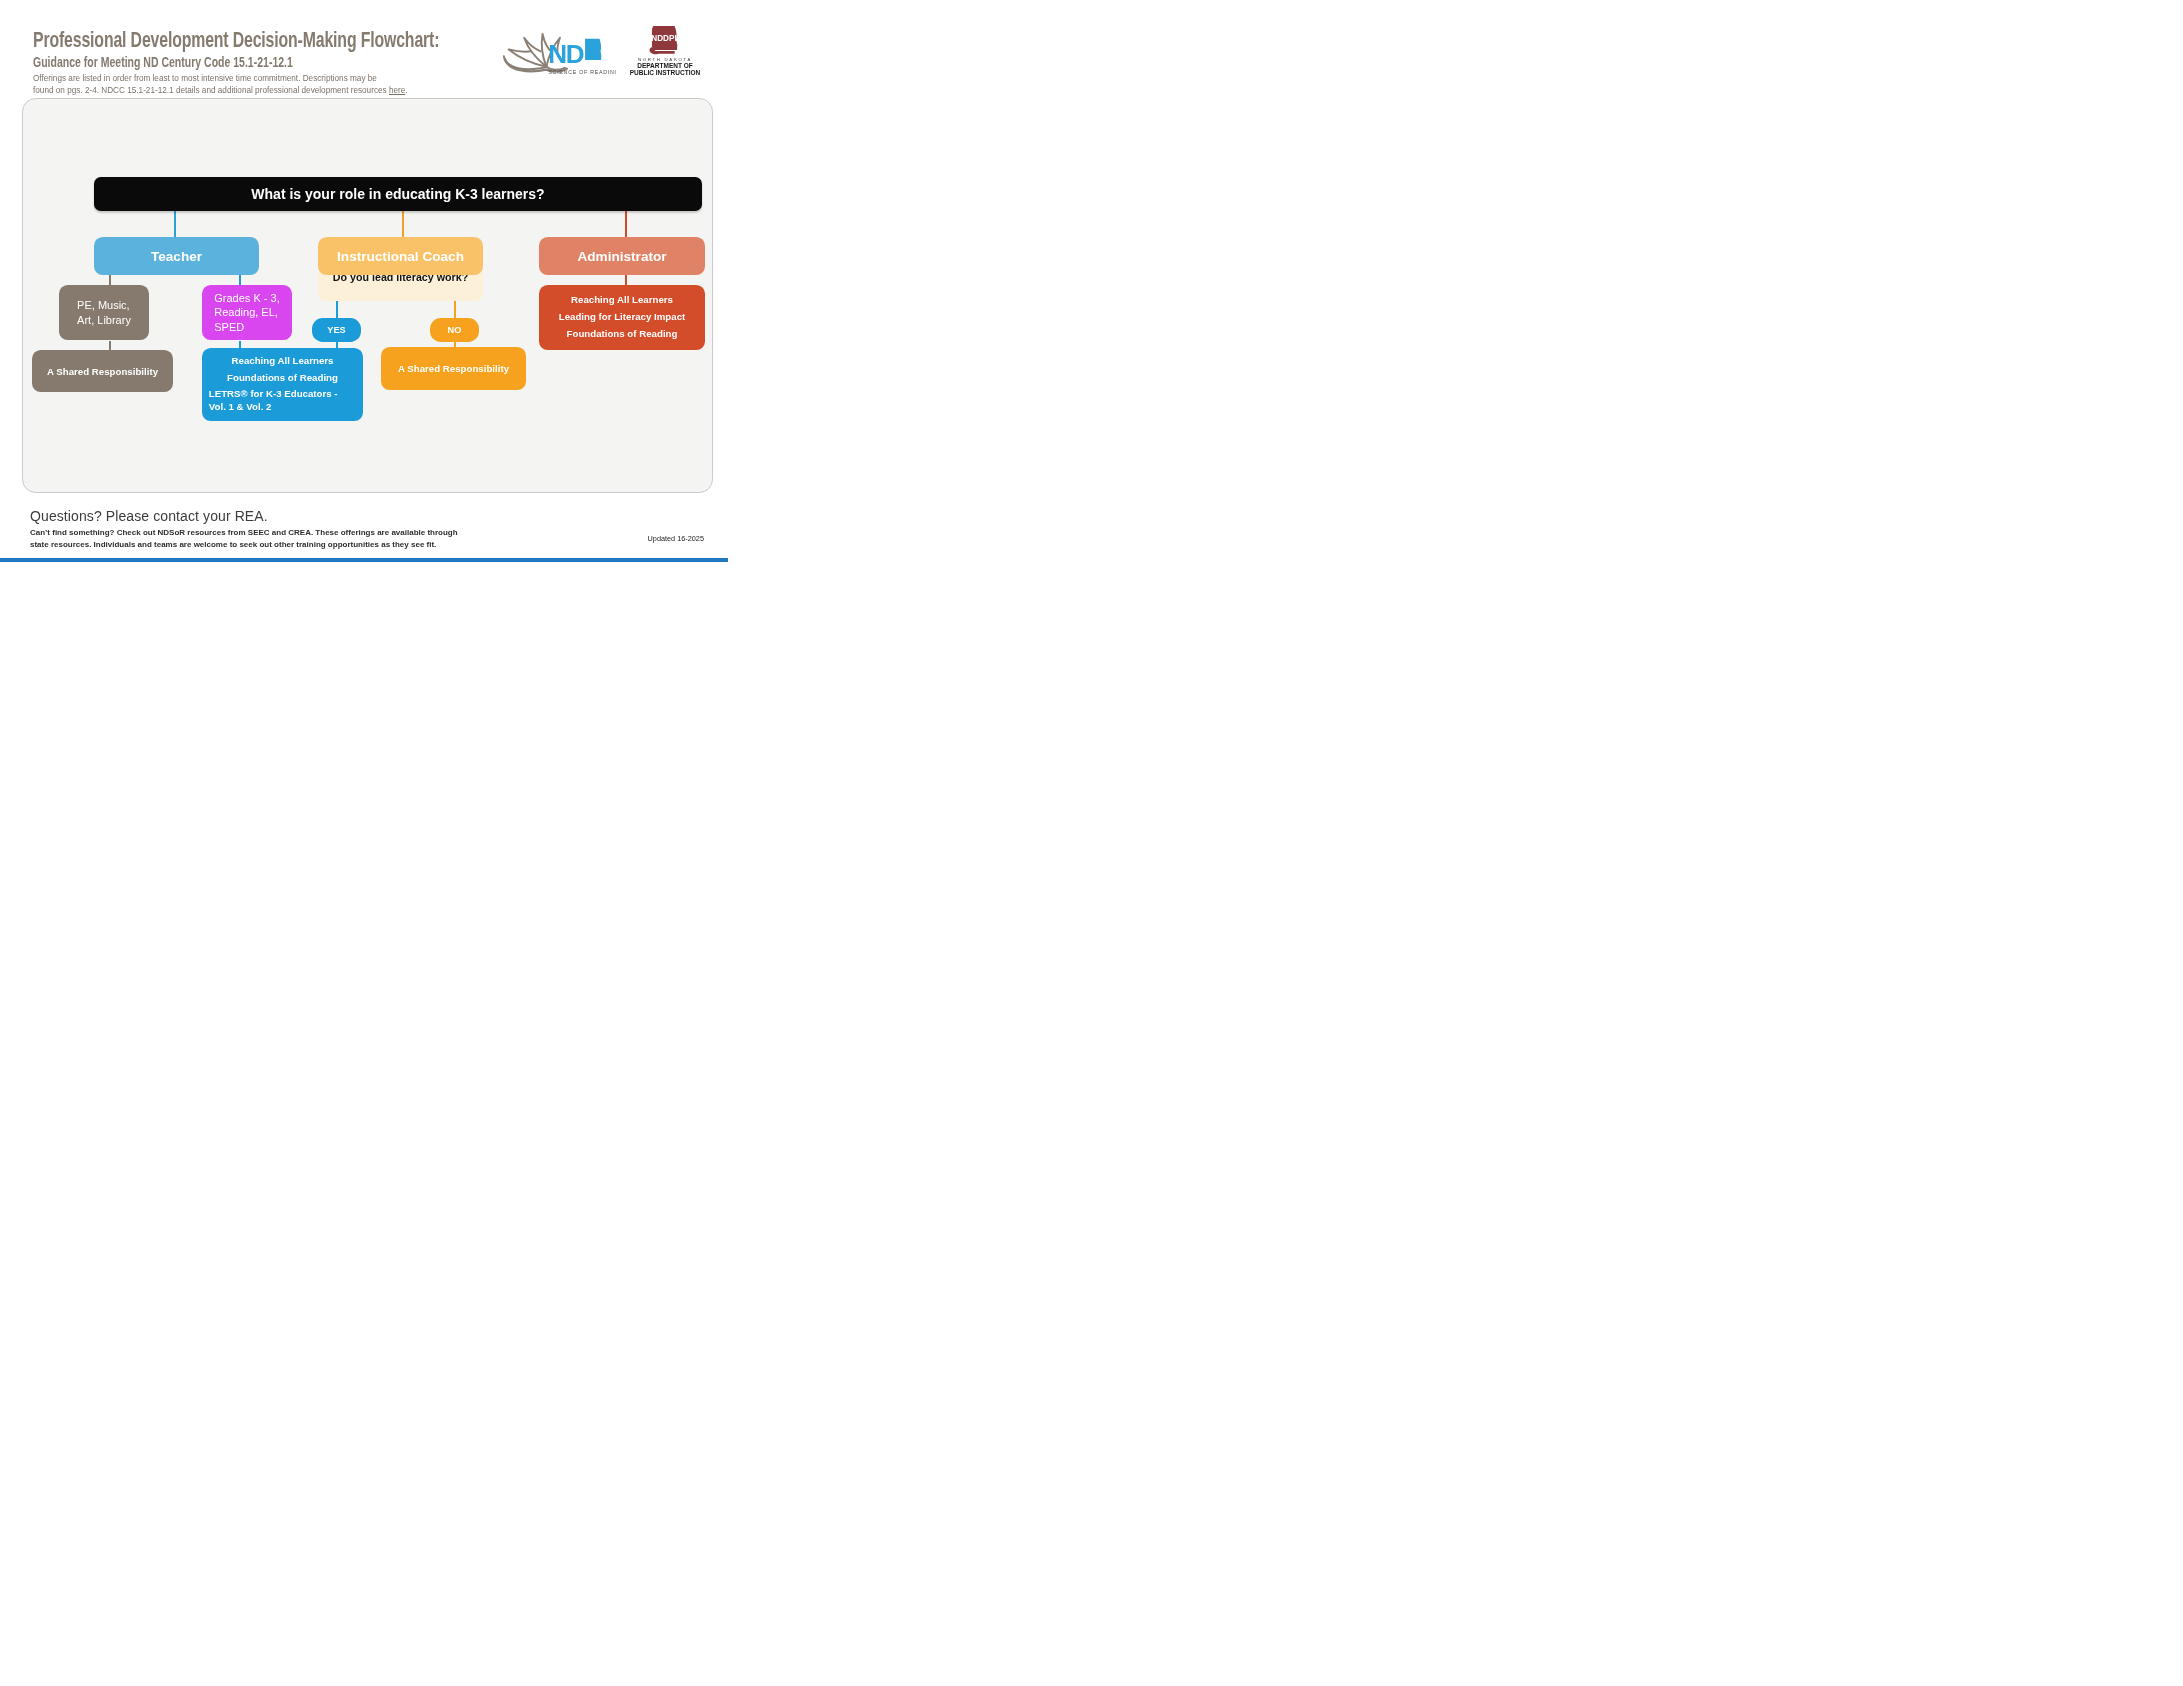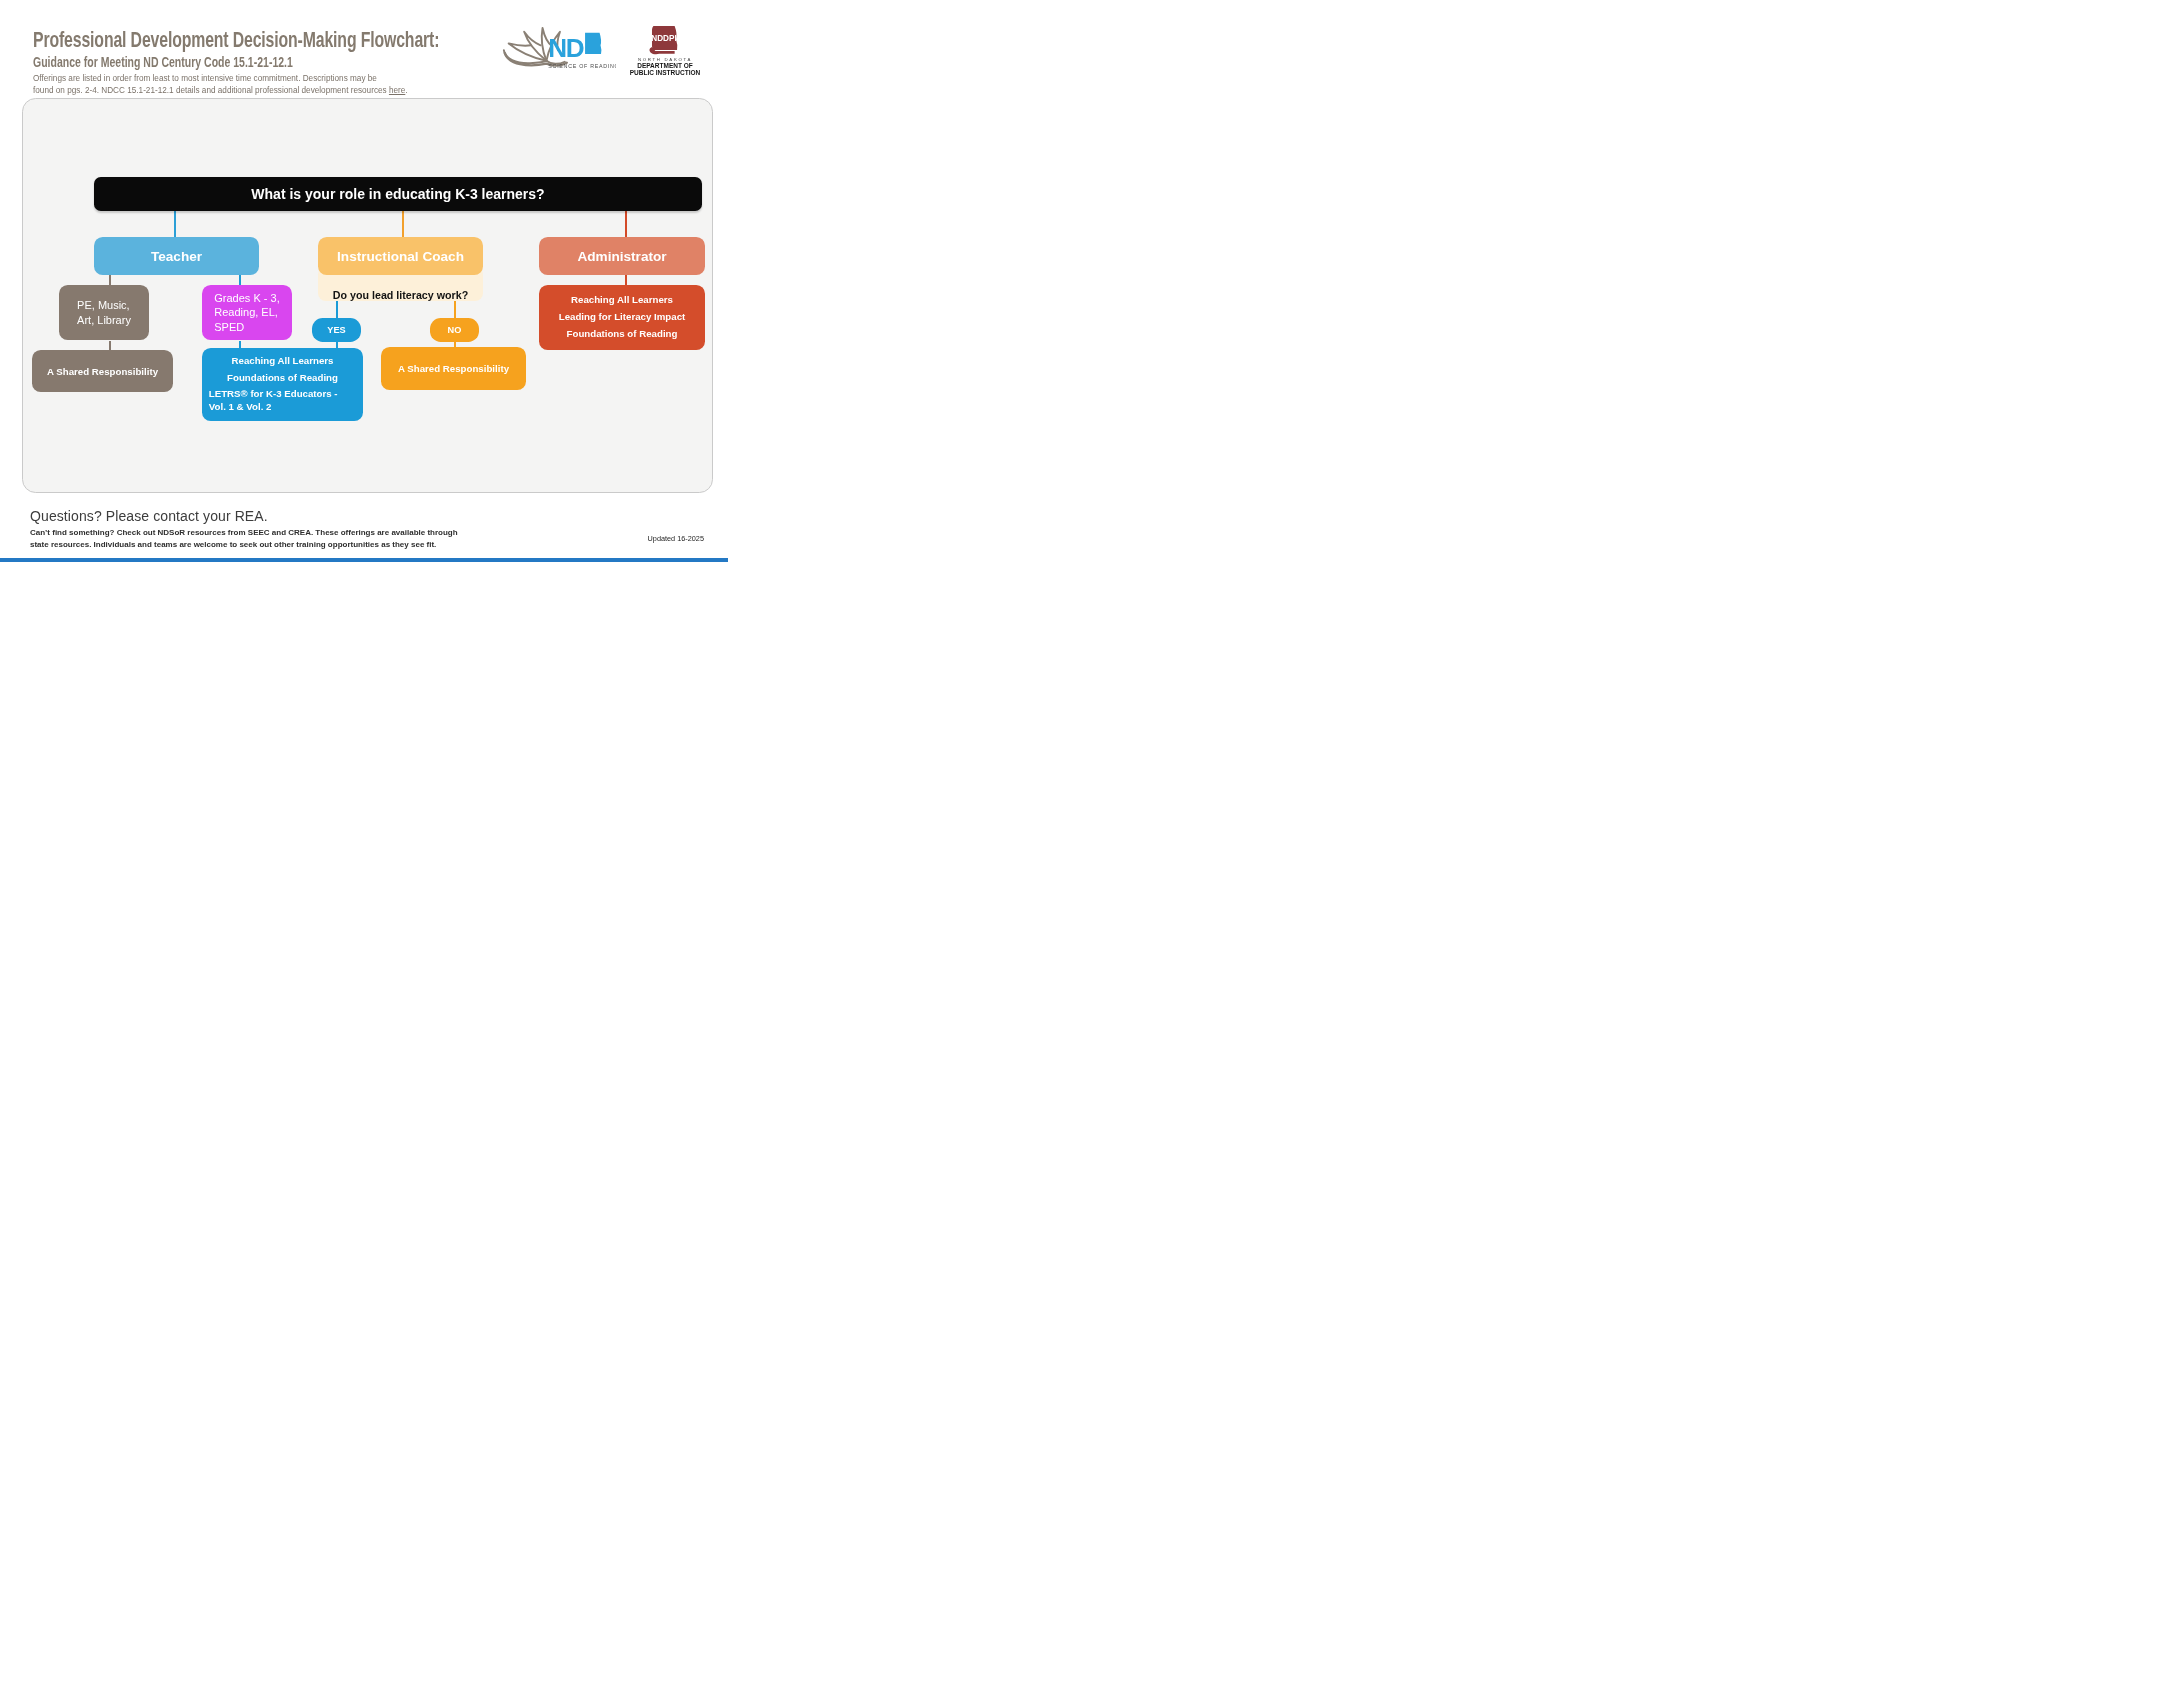--- a/index.html
+++ b/index.html
@@ -36,21 +36,21 @@
     left:94px;top:177px;width:608px;height:34px;background:#0A0A0A;border-radius:6.8px;
     font-size:14px;font-weight:bold;box-shadow:0 1.5px 1.9px rgba(0,0,0,0.18);
   }
   .role{height:38px;font-size:13.6px;font-weight:bold;}
   .teacher{left:94px;top:237px;width:165px;background:#5BB3DD;}
   .coach{left:318px;top:237px;width:165px;background:#F9C269;z-index:3;}
   .admin{left:539px;top:237px;width:166px;background:#E08266;}
   .cream{
     left:318px;top:267px;width:165px;height:34px;background:#FDF0D9;border-radius:7.8px;
     color:#141414;font-size:10.7px;font-weight:bold;align-items:flex-end;
-    padding-bottom:0;box-sizing:border-box;z-index:1;
+    padding-bottom:18px;box-sizing:border-box;z-index:1;
   }
   .child{width:90px;height:55px;font-size:11px;font-weight:normal;line-height:14.6px;}
   .specials{left:59px;top:285px;background:#86796E;}
   .k3{left:202px;top:285px;background:#d946ef;}
   .pill{width:49px;height:24px;border-radius:10.7px;font-size:9.2px;font-weight:bold;}
   .yes{left:312px;top:318px;background:#1B9BD7;}
   .no{left:430px;top:318px;background:#F6A21E;}
   .result{font-size:9.7px;font-weight:bold;}
   .gray-result{left:32px;top:350px;width:141px;height:42px;background:#86796E;}
   .blue-result{
@@ -81,21 +81,21 @@
 
 <div id="canvas">
 
   <div class="title">Professional Development Decision-Making Flowchart:</div>
   <div class="subtitle">Guidance for Meeting ND Century Code 15.1-21-12.1</div>
   <div class="desc">
     <span>Offerings are listed in order from least to most intensive time commitment. Descriptions may be</span><br>
     <span>found on pgs. 2-4. NDCC 15.1-21-12.1 details and additional professional development resources </span><span class="link">here</span><span>.</span>
   </div>
 
-  <div class="logo" style="left:500px;top:22px;width:116px;height:51px;">
+  <div class="logo" style="left:500px;top:28px;width:116px;height:51px;">
     <svg width="116" height="51" viewBox="0 0 240 105">
       <g fill="none" stroke="#8A8075" stroke-width="4" stroke-linecap="round" stroke-linejoin="round">
         <path d="M96,80 C70,74 40,62 18,44 C34,48 52,50 64,48"></path>
         <path d="M96,80 C76,64 58,44 50,20 C60,34 74,44 84,48"></path>
         <path d="M96,80 C88,60 84,36 88,12 C92,30 100,44 108,50"></path>
         <path d="M96,80 C100,60 110,36 124,20 C118,38 118,52 120,58"></path>
         <path d="M8,58 C10,76 34,86 62,85 C78,84 90,83 96,80"></path>
         <path d="M96,80 C106,88 122,88 134,82"></path>
         <path d="M10,64 C18,88 58,94 96,86 C112,92 128,90 138,84" stroke-width="5"></path>
       </g>

